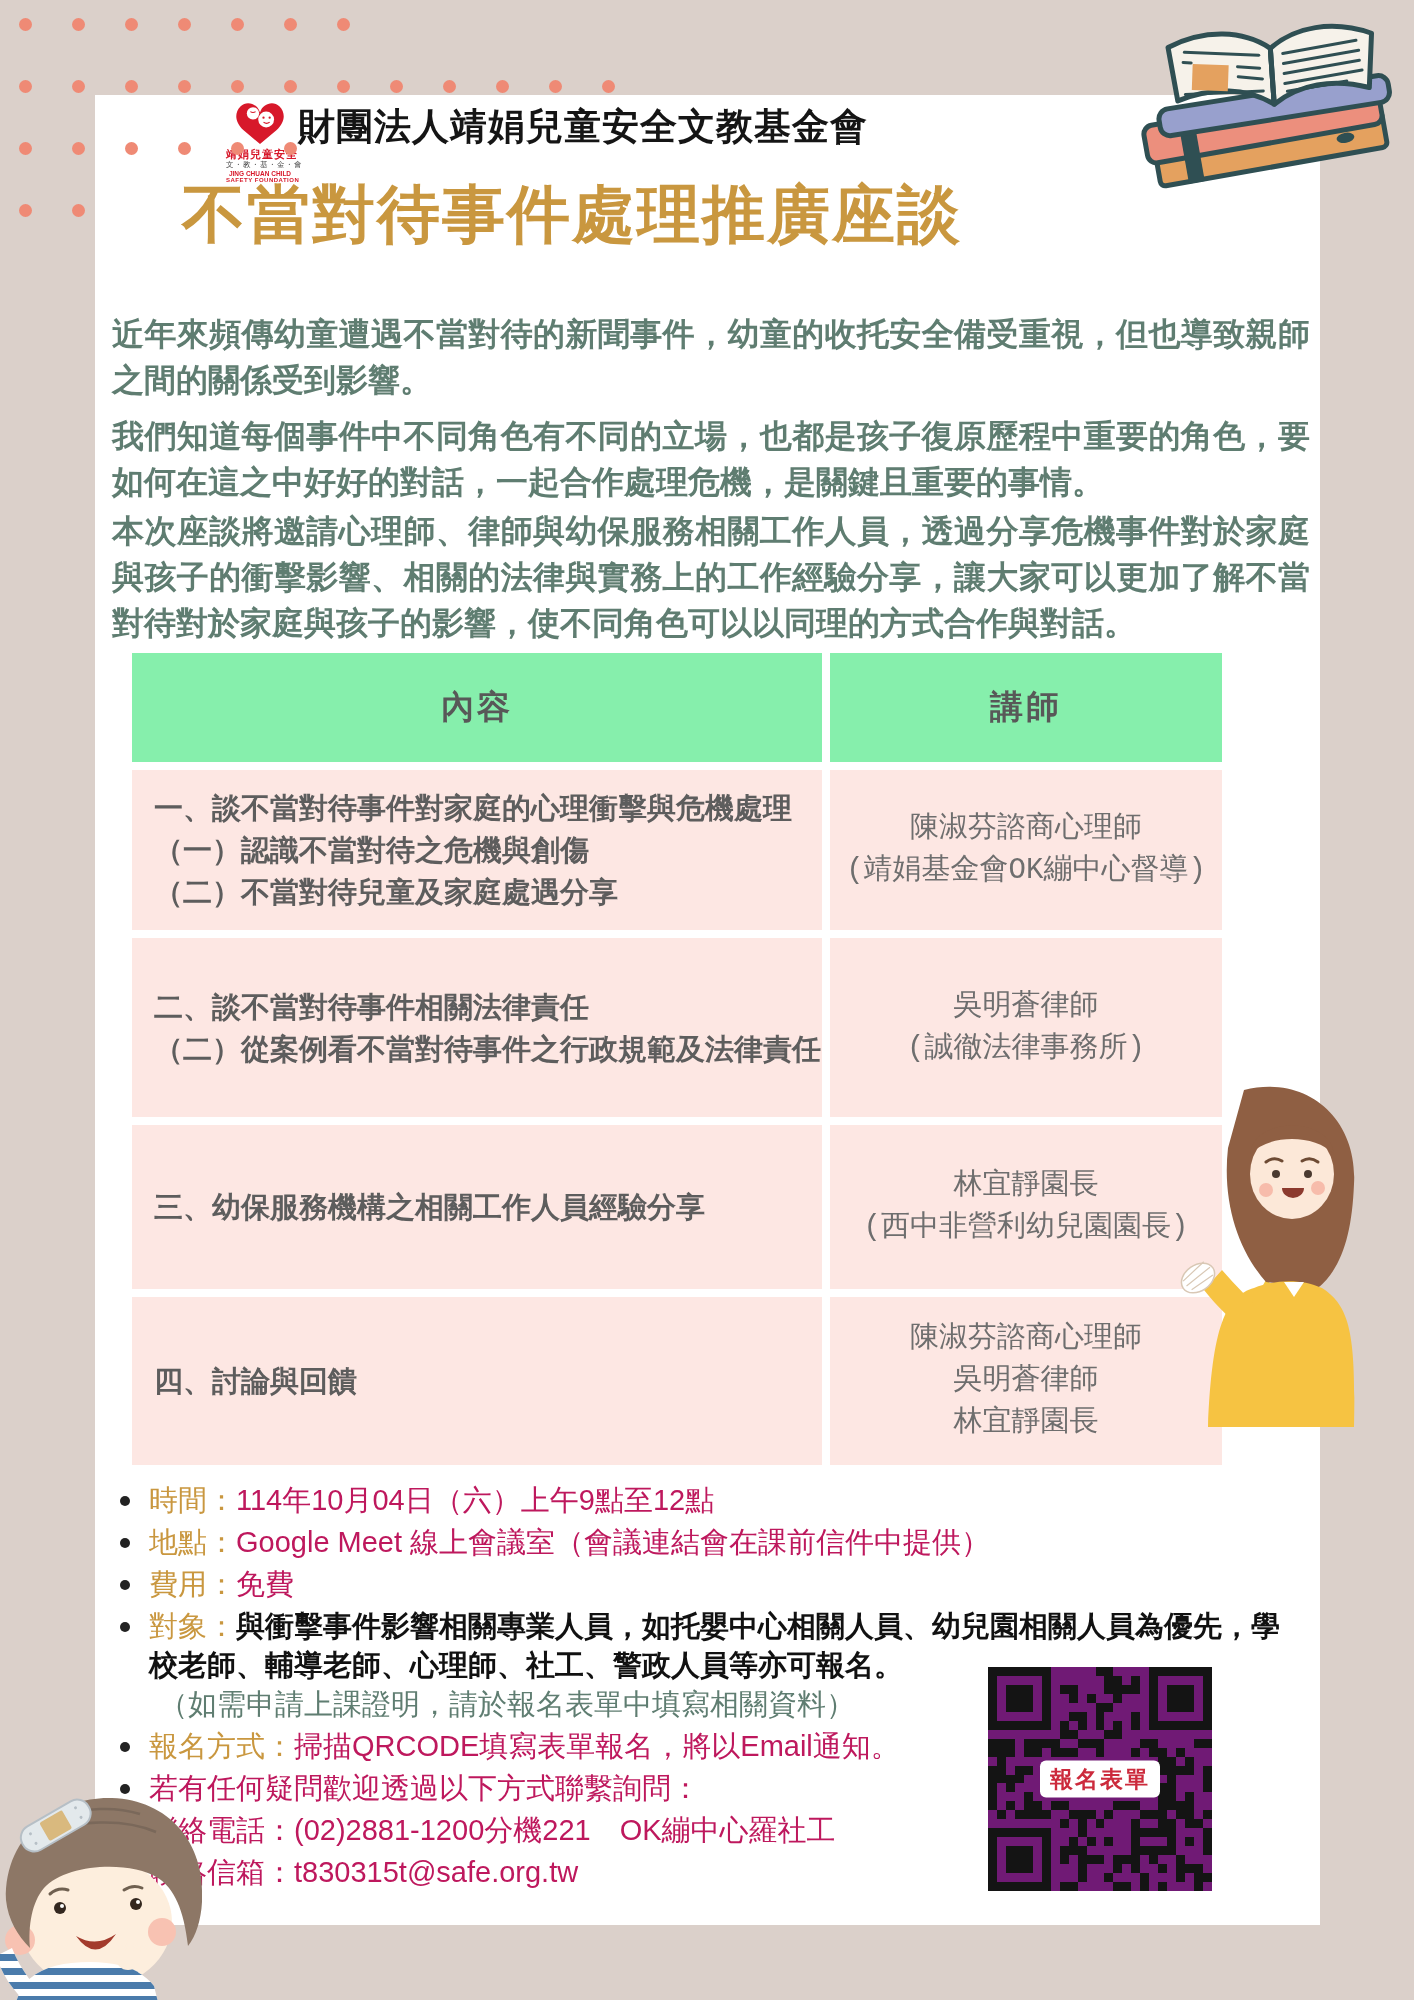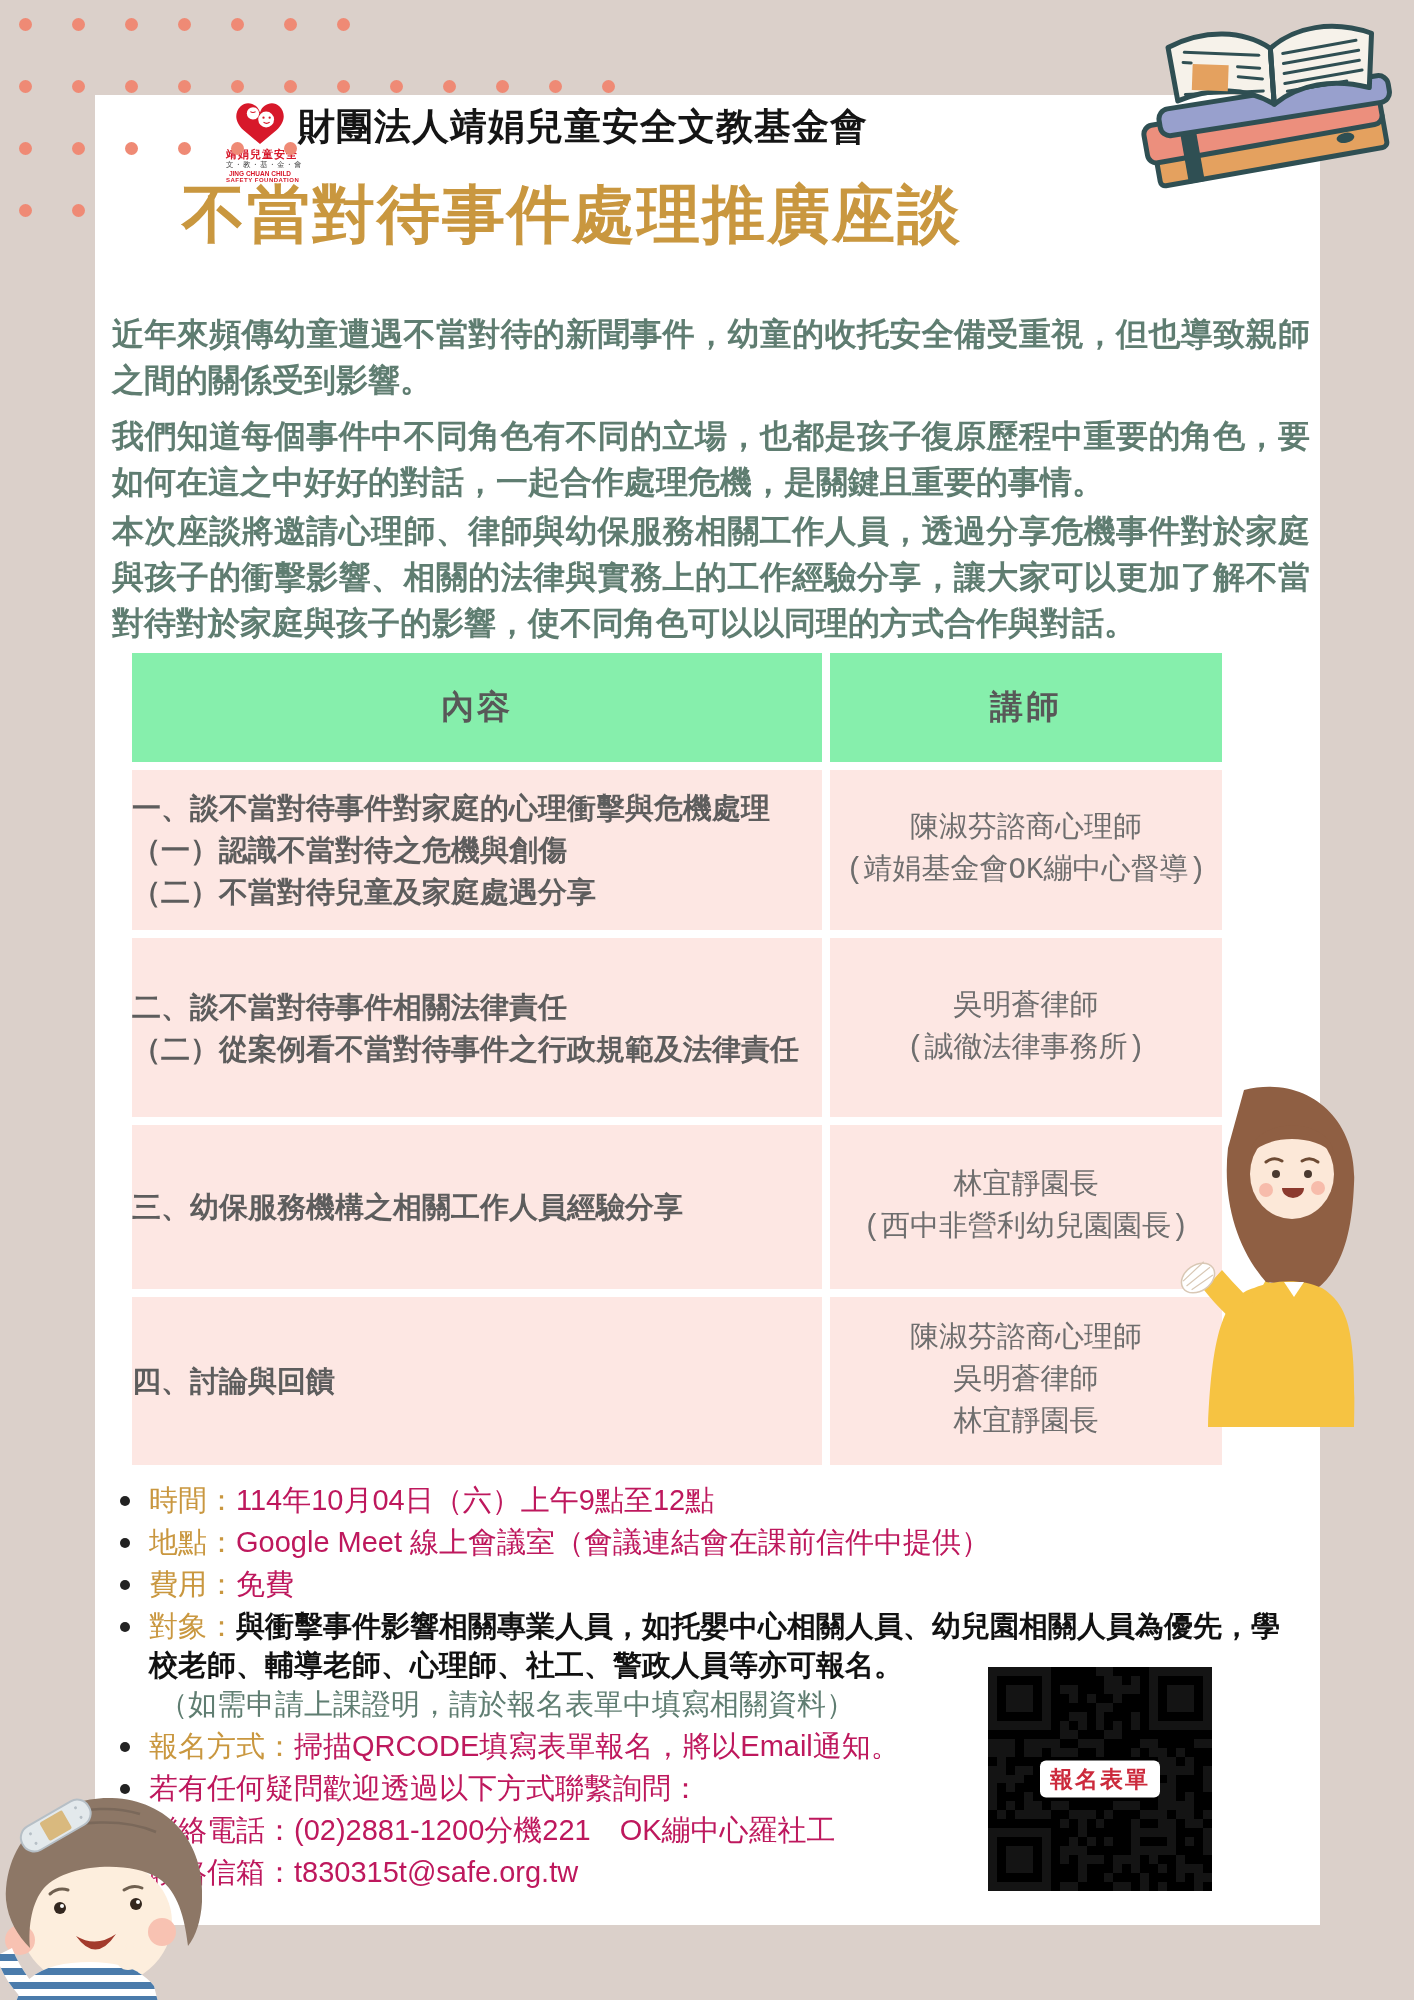--- a/index.html
+++ b/index.html
@@ -35,37 +35,37 @@
   .p3{top:508px;}
 
   
   .agenda{position:absolute;left:132px;top:653px;display:grid;z-index:3;
     grid-template-columns:690px 392px;
     grid-template-rows:109px 160px 179px 164px 168px;
     gap:8px;}
   .th{background:#86efac;display:flex;align-items:center;justify-content:center;
     font-size:33px;font-weight:700;color:#585858;letter-spacing:3px;}
   .cell{background:#fde7e3;}
-  .cell.content{display:flex;flex-direction:column;justify-content:center;}
+  .cell.content{display:flex;flex-direction:column;justify-content:center;padding-left:22px;}
   .cell.content div{font-size:29px;font-weight:700;color:#5d5d5d;line-height:42px;white-space:nowrap;}
   .cell.speaker{display:flex;flex-direction:column;justify-content:center;align-items:center;text-align:center;font-family:Liberation Mono, monospace;}
   .cell.speaker div{font-size:29px;color:#6e6e6e;line-height:42px;white-space:nowrap;}
 
   
   .details{position:absolute;left:112px;top:1481px;width:1195px;z-index:3;font-size:29px;}
   .detail-item{display:flex;margin-bottom:3px;line-height:39px;}
   .bullet{flex:none;width:10px;height:10px;border-radius:50%;background:#222;margin:15px 19px 0 8px;}
   .d-text{color:#2e2e2e;}
   .d-label{color:#c9973f;}
   .d-value{color:#be185d;}
   .detail-item.strong .d-value{font-weight:700;color:#111;}
   .d-note{color:#5f7d71;padding-left:10px;line-height:39px;}
 
   
-  .qr{position:absolute;left:988px;top:1667px;width:224px;height:224px;background:#000000;z-index:5;}
+  .qr{position:absolute;left:988px;top:1667px;width:224px;height:224px;background:#701a75;z-index:5;}
   .qr-grid{position:absolute;inset:0;display:grid;
     grid-template-columns:repeat(25,1fr);grid-template-rows:repeat(25,1fr);}
   .qr-grid .on{background:#141414;}
   .qr-label{position:absolute;left:50%;top:50%;transform:translate(-50%,-50%);
     background:#fff;padding:3px 10px;border-radius:6px;color:#cc2a3c;
     font-size:23px;font-weight:700;letter-spacing:2px;white-space:nowrap;}
 
   
   .books{position:absolute;left:1126px;top:12px;z-index:5;}
   .woman{position:absolute;left:1146px;top:1082px;z-index:6;}

